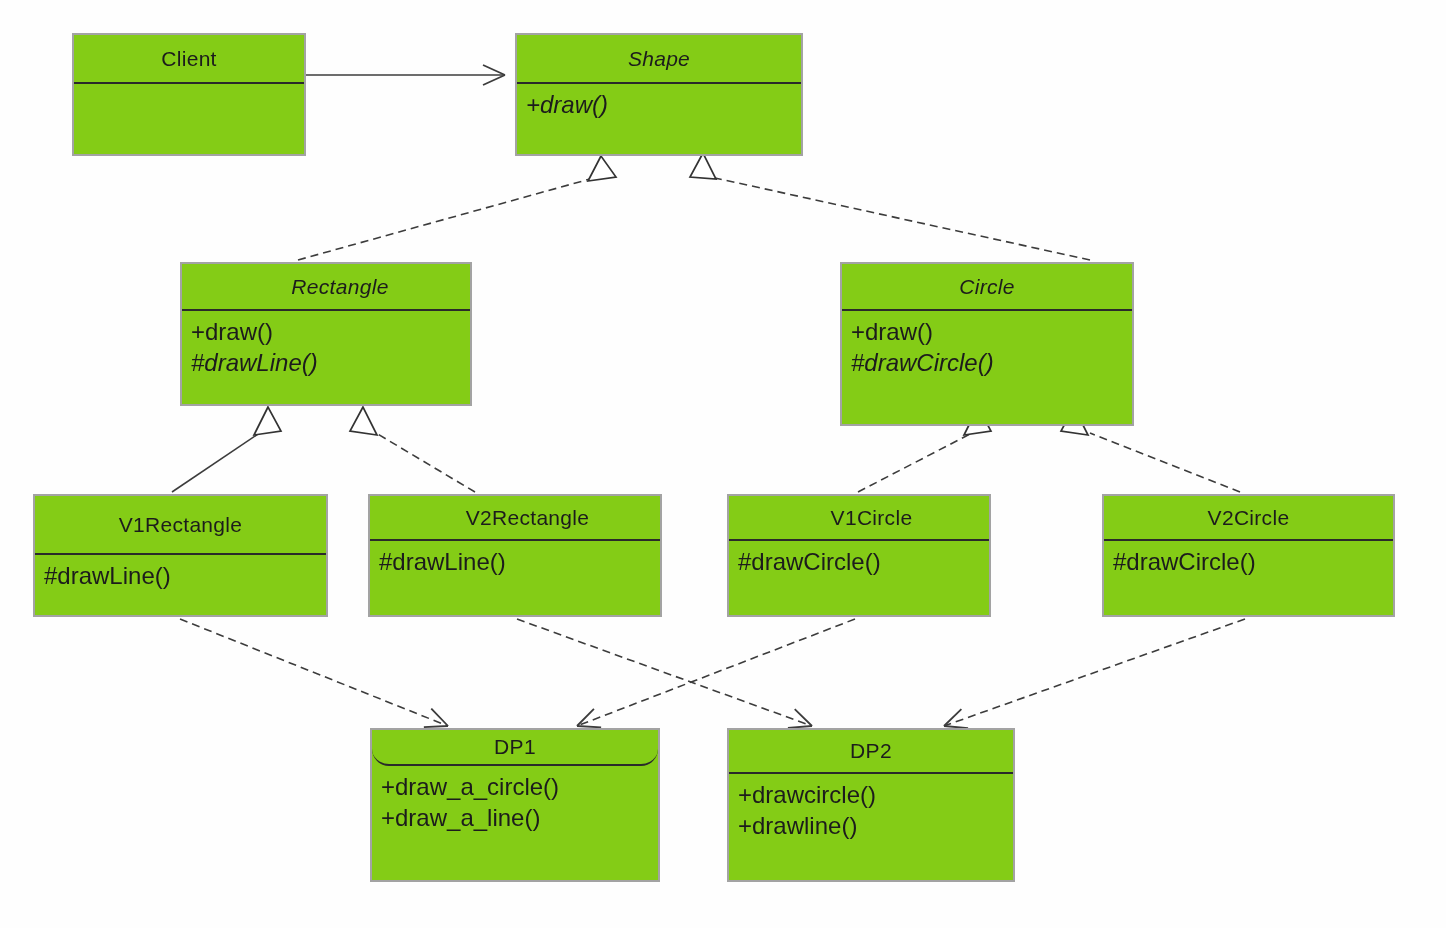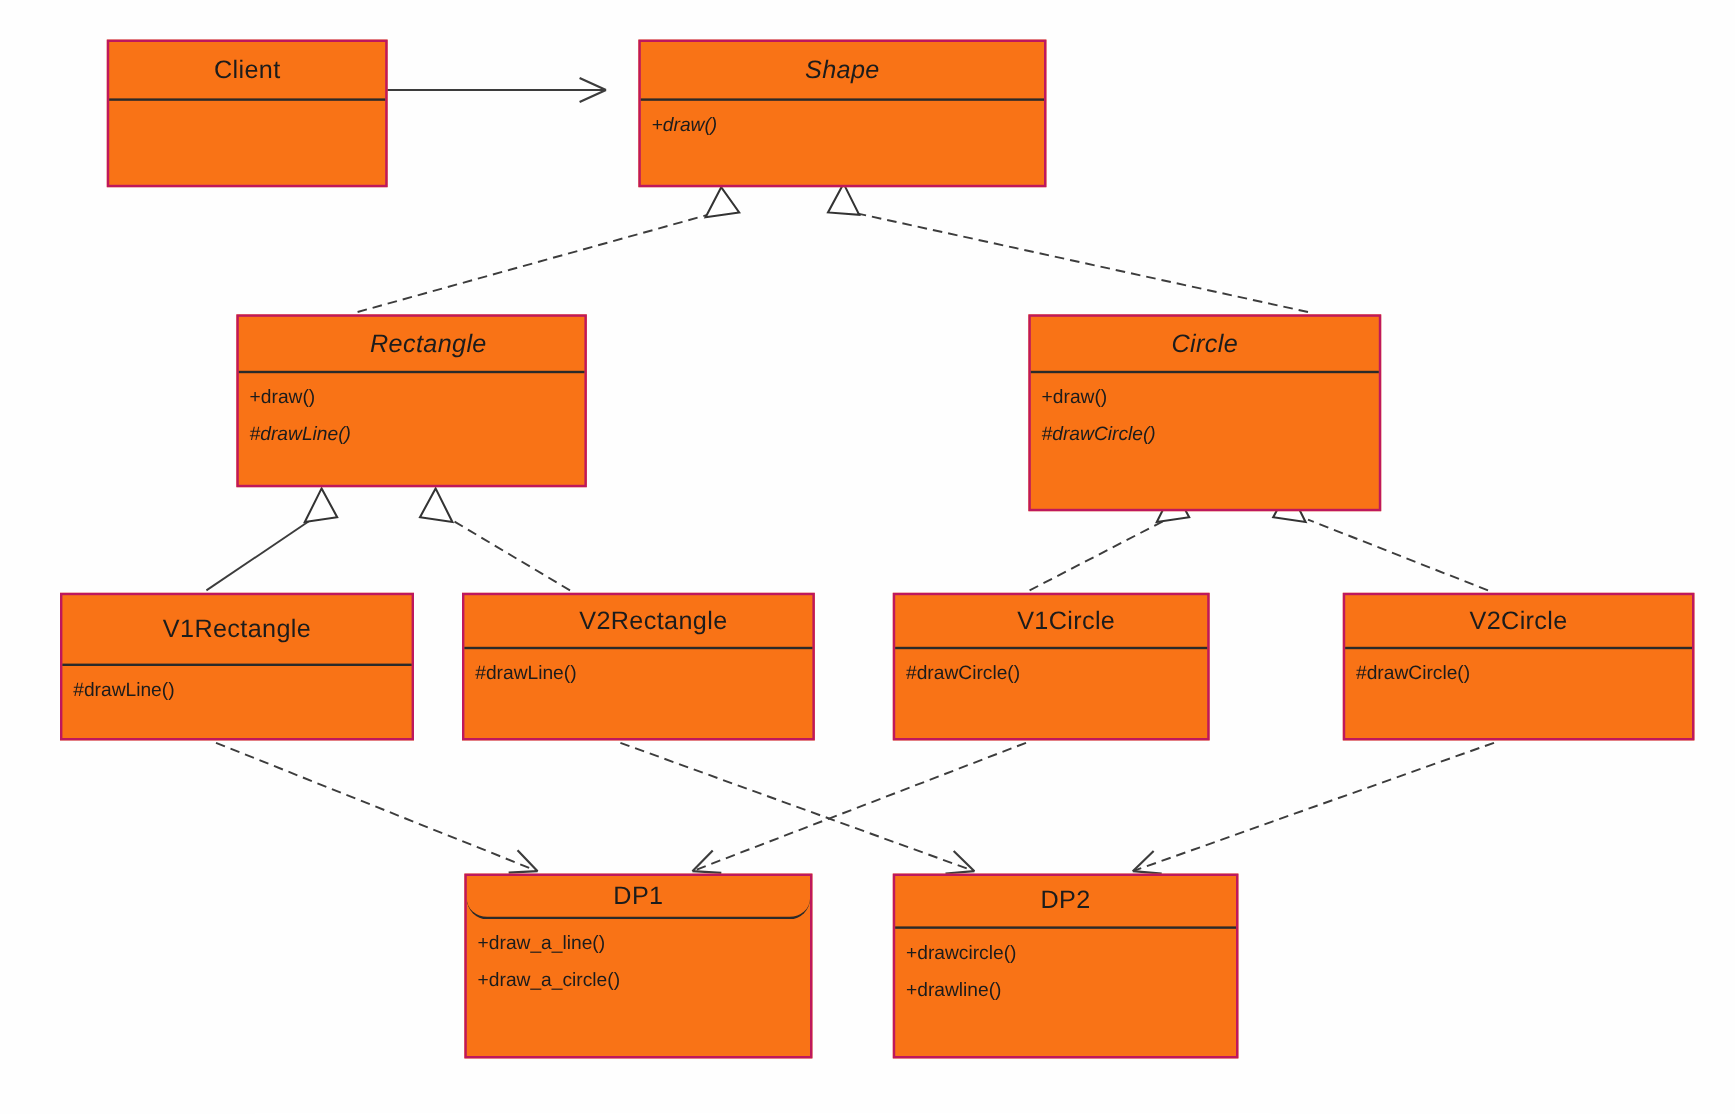--- a/index.html
+++ b/index.html
@@ -13,39 +13,38 @@
     overflow: hidden;
   }
   #wires {
     position: absolute;
     left: 0; top: 0;
     width: 1446px; height: 928px;
     pointer-events: none;
   }
   .class-box {
     position: absolute;
-    background: #f97316;
-    border: 2px solid #be185d;
+    background: #84cc16;
+    border: 2px solid #a3a3a3;
     box-sizing: border-box;
-    margin-left: 17px;
   }
   .class-title {
     display: flex;
     align-items: center;
     justify-content: center;
     border-bottom: 2px solid #2a2a2a;
     font-size: 21px;
     letter-spacing: 0.3px;
     box-sizing: border-box;
   }
   .class-body {
     padding: 5px 9px 0 9px;
   }
   .method {
-    font-size: 16px;
+    font-size: 24px;
     line-height: 31px;
     white-space: pre;
   }
   .italic { font-style: italic; }
   .wire { stroke: #3c3c3c; stroke-width: 1.6; fill: none; }
   .dashed { stroke-dasharray: 8 5; }
   .tri { fill: #ffffff; stroke: #333333; stroke-width: 1.7; }
 </style>
 </head>
 <body>
@@ -80,21 +79,21 @@
     <line class="wire dashed" x1="855" y1="619" x2="577" y2="726" marker-end="url(#openV)"></line>
     <line class="wire dashed" x1="517" y1="619" x2="812" y2="726" marker-end="url(#openV)"></line>
     <line class="wire dashed" x1="1245" y1="619" x2="944" y2="726" marker-end="url(#openV)"></line>
   </svg>
 
   <div class="class-box" style="left:72px; top:33px; width:234px; height:123px;">
     <div class="class-title" style="height:49px;">Client</div>
     <div class="class-body"></div>
   </div>
 
-  <div class="class-box" style="left:515px; top:33px; width:340px; height:123px;">
+  <div class="class-box" style="left:515px; top:33px; width:288px; height:123px;">
     <div class="class-title italic" style="height:49px;">Shape</div>
     <div class="class-body">
       <div class="method italic">+draw()</div>
     </div>
   </div>
 
   <div class="class-box" style="left:180px; top:262px; width:292px; height:144px;">
     <div class="class-title italic" style="height:47px;padding-left:28px;">Rectangle</div>
     <div class="class-body">
       <div class="method">+draw()</div>
@@ -134,22 +133,22 @@
   <div class="class-box" style="left:1102px; top:494px; width:293px; height:123px;">
     <div class="class-title" style="height:45px;">V2Circle</div>
     <div class="class-body">
       <div class="method">#drawCircle()</div>
     </div>
   </div>
 
   <div class="class-box" style="left:370px; top:728px; width:290px; height:154px;">
     <div class="class-title" style="height:36px;border-radius:17px;">DP1</div>
     <div class="class-body">
+      <div class="method">+draw_a_circle()</div>
       <div class="method">+draw_a_line()</div>
-      <div class="method">+draw_a_circle()</div>
     </div>
   </div>
 
   <div class="class-box" style="left:727px; top:728px; width:288px; height:154px;">
     <div class="class-title" style="height:44px;">DP2</div>
     <div class="class-body">
       <div class="method">+drawcircle()</div>
       <div class="method">+drawline()</div>
     </div>
   </div>

